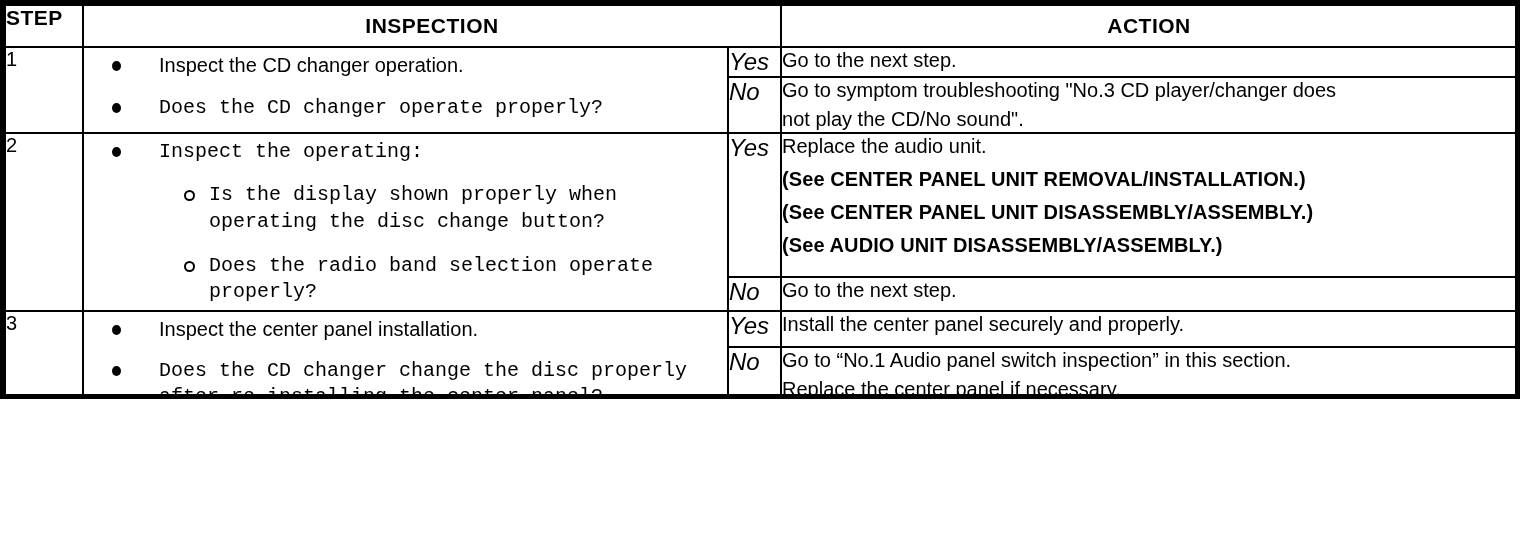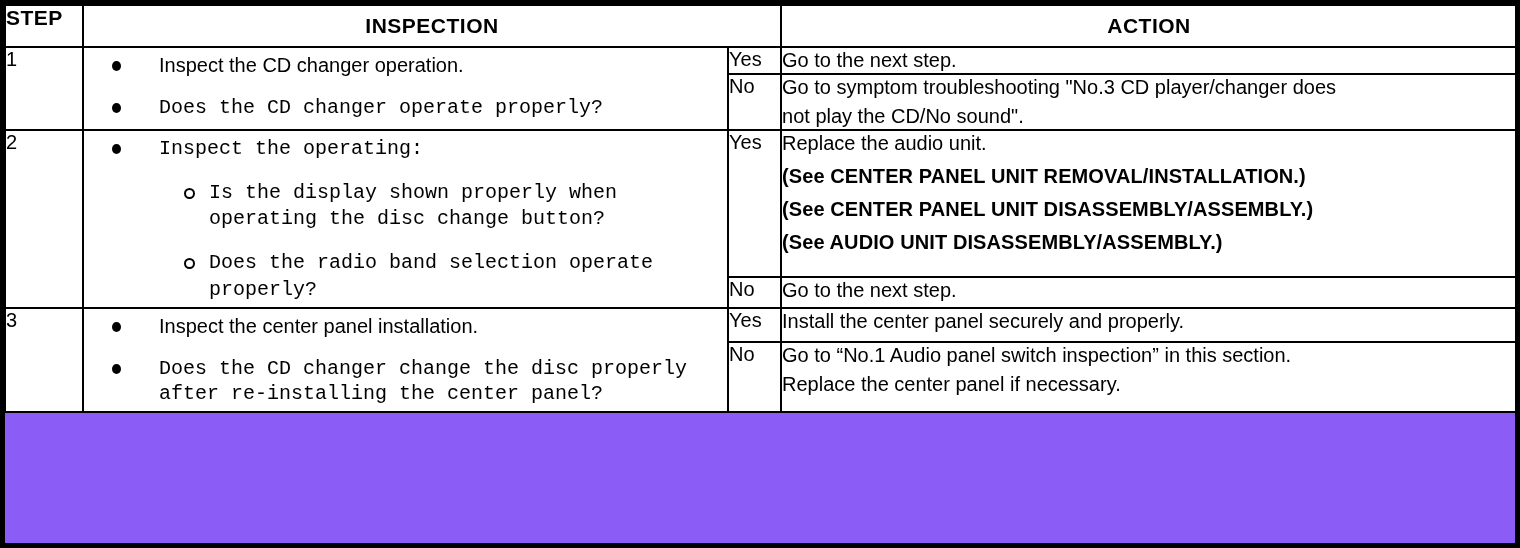--- a/index.html
+++ b/index.html
@@ -6,25 +6,25 @@
     margin: 0;
     padding: 0;
     background: #ffffff;
   }
   body {
     font-family: "Liberation Sans", sans-serif;
     color: #000000;
   }
   #page {
     width: 1520px;
-    height: 548px;
+    height: 399px;
     position: relative;
     box-sizing: border-box;
     overflow: hidden;
-    background: #8b5cf6;
+    background: #fde047;
   }
   table.dtc {
     border-collapse: collapse;
     width: 1512px;
     margin: 4px 0 0 4px;
     table-layout: fixed;
     background: #ffffff;
   }
   table.dtc td, table.dtc th {
     border: 2px solid #000000;
@@ -78,24 +78,25 @@
   }
   td.step-num {
     font-size: 20px;
     padding: 6px 0 0 6px;
     line-height: 1.1;
   }
   td.insp {
     padding: 8px 8px 10px 8px;
   }
   td.yn {
-    font-size: 20px;
+    font-size: 24px;
     padding: 7px 0 0 6px;
     line-height: 1.15;
     white-space: nowrap;
+    font-style: italic;
   }
   td.act {
     font-size: 20px;
     padding: 7px 8px 8px 8px;
     line-height: 1.25;
   }
   ul.bullets {
     list-style: none;
     margin: 0;
     padding: 0;

